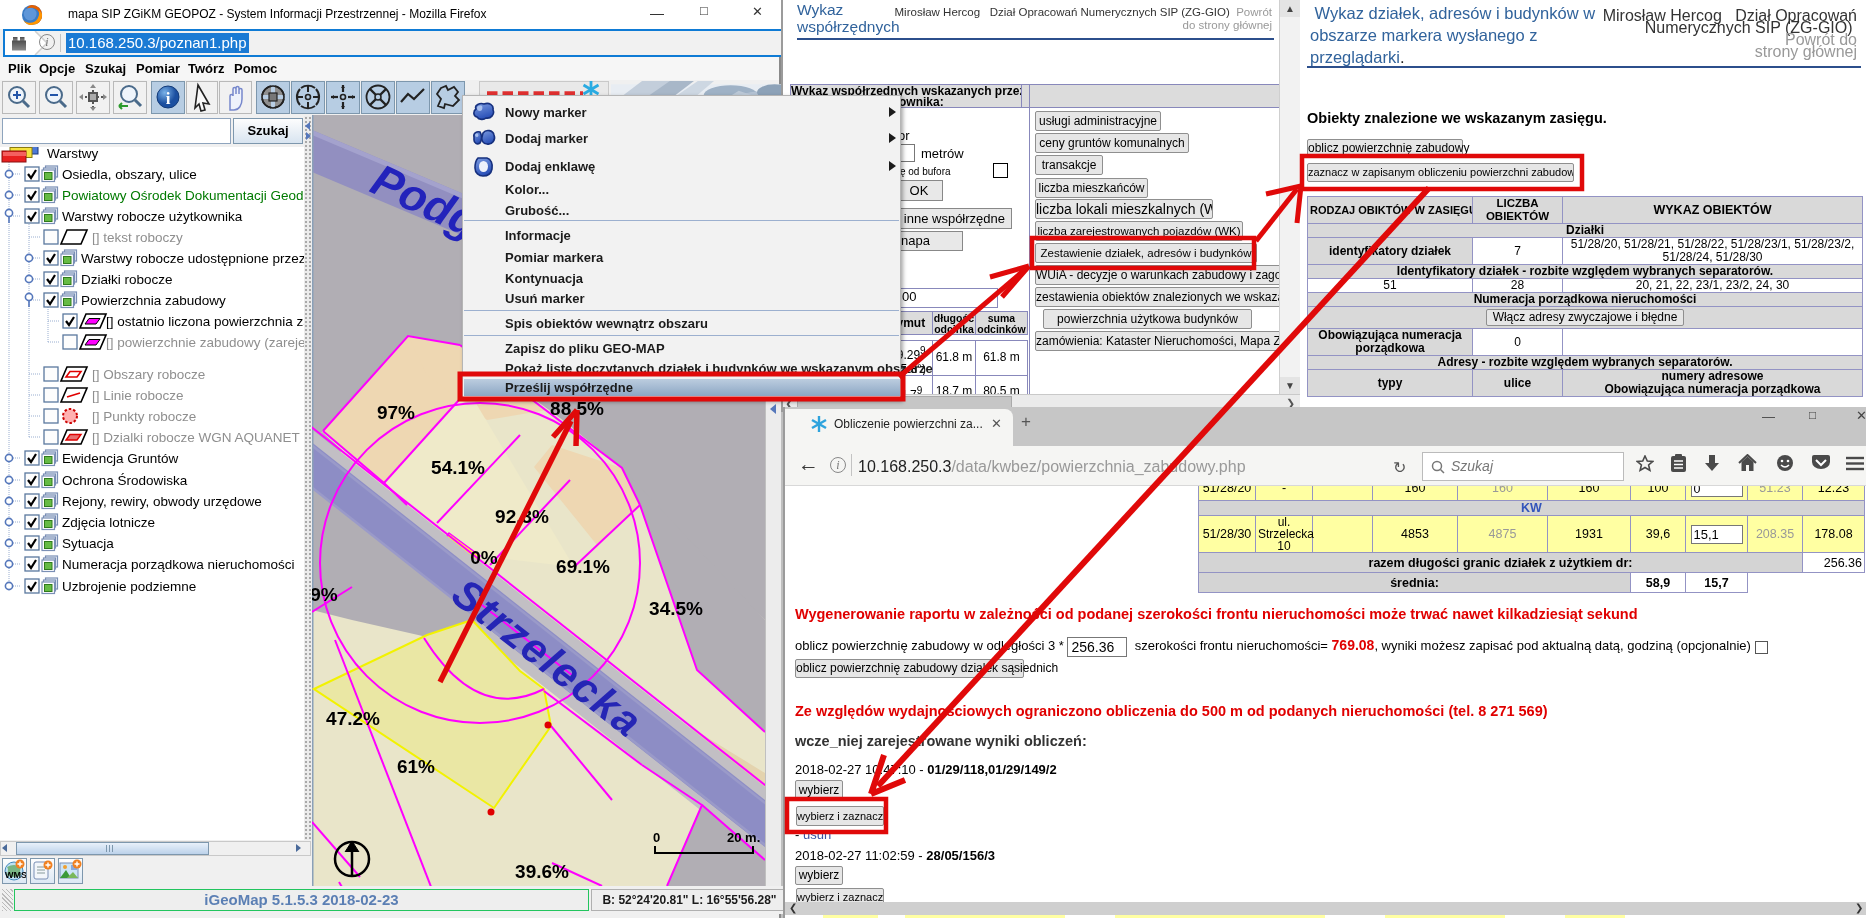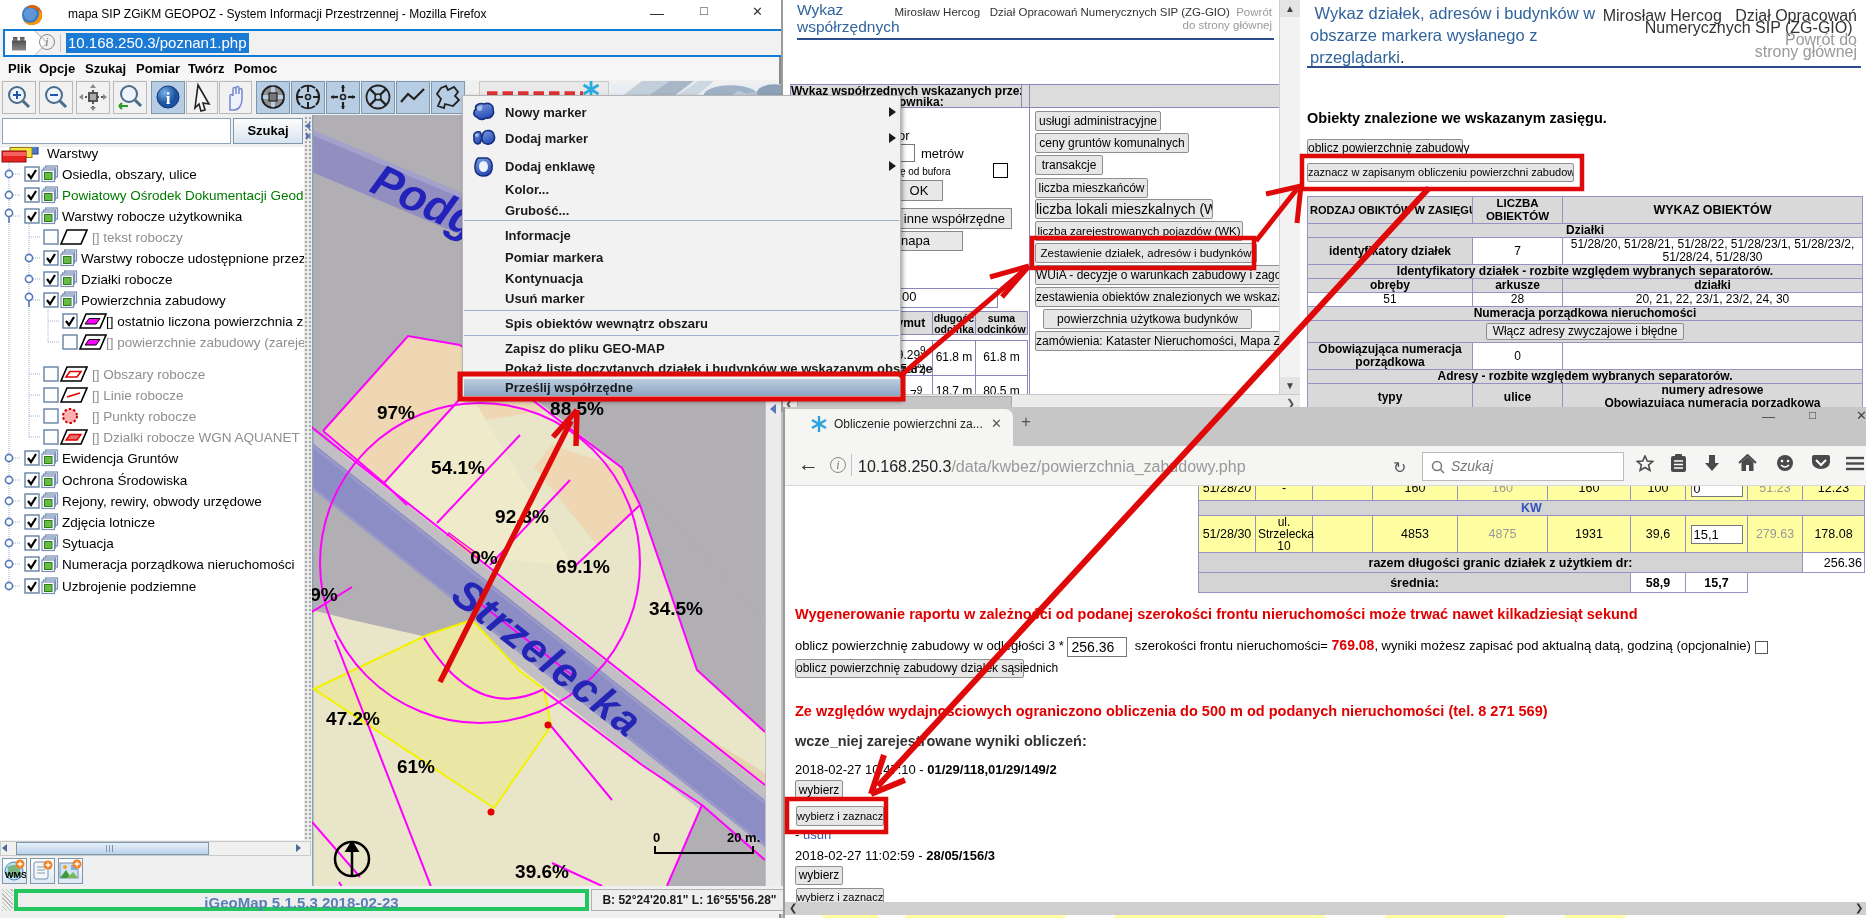--- a/index.html
+++ b/index.html
@@ -16,21 +16,21 @@
 #ltool { left:0; top:80px; width:779px; height:36px; background:#f0f0f0; }
 .tbtn { position:absolute; top:1px; width:34px; height:33px; background:#f1f1f1; border:1px solid #b9b9b9; }
 .tbtn.blue { background:#b7cde3; border:1px solid #7d97ad; }
 #srow { left:0; top:116px; width:311px; height:31px; background:#f0f0f0; }
 #sinput { position:absolute; left:2px; top:2px; width:229px; height:26px; background:#fff; border:1px solid #8ea4bd; }
 #sbtn { position:absolute; left:233px; top:2px; width:70px; height:26px; background:linear-gradient(#fdfdfd,#d8e4f0); border:1px solid #7d97ad; font-size:13px; font-weight:bold; text-align:center; line-height:24px; }
 #splitter { left:304px; top:116px; width:8px; height:724px; background-color:#ececec; background-image:radial-gradient(circle, #a9a9a9 0.8px, transparent 1px); background-size:4px 4px; }
 #lscroll { left:0; top:841px; width:311px; height:15px; background:#f0f0f0; border:1px solid #c9c9c9; }
 #wmsrow { left:0; top:857px; width:311px; height:29px; background:#f0f0f0; }
 #lstatus { left:0; top:886px; width:790px; height:28px; background:#f0f0f0; }
-#field1 { position:absolute; left:14px; top:3px; width:575px; height:22px; background:#eeeeee; border:4px solid #22c55e; text-align:center; font-size:15px; font-weight:bold; color:#5b7fb4; line-height:20px; }
+#field1 { position:absolute; left:14px; top:3px; width:575px; height:22px; background:#eeeeee; border:1px solid #22c55e; text-align:center; font-size:15px; font-weight:bold; color:#5b7fb4; line-height:20px; }
 #field2 { position:absolute; left:591px; top:3px; width:197px; height:22px; background:#eeeeee; border:1px solid #b0b0b0; font-size:12px; font-weight:bold; color:#1a1a1a; line-height:20px; white-space:nowrap; overflow:hidden; text-align:center; }
 #rstrip { left:765px; top:116px; width:16px; height:770px; background:#ececec; border-left:1px solid #c0c0c0; }
 
 #midpanel { left:781px; top:0; width:519px; height:412px; background:#fff; border-left:2px solid #9b9b9b; font-size:13px; }
 
 #rightpanel { left:1300px; top:0; width:566px; height:416px; background:#fff; font-size:13px; }
 
 #botwin { left:783px; top:407px; width:1083px; height:511px; background:#fff; border-left:2px solid #9b9b9b; }
 #bottitle { left:0; top:0; width:1081px; height:39px; background:#c6c6c6; }
 #bottool { left:0; top:39px; width:1081px; height:40px; background:#f5f5f3; border-bottom:1px solid #d8d8d8; }
@@ -653,25 +653,20 @@
     <tr class="g">
           <td colspan="3" class="bold" style="height:13px">Działki</td>
         </tr>
     <tr>
           <td class="g bold">identyfikatory działek</td>
           <td>7</td>
           <td>51/28/20, 51/28/21, 51/28/22, 51/28/23/1, 51/28/23/2, 51/28/24, 51/28/30</td>
         </tr>
     <tr class="g">
           <td colspan="3" class="bold">Identyfikatory działek - rozbite względem wybranych separatorów.</td>
-        </tr>
-    <tr class="g bold">
-          <td>obręby</td>
-          <td>arkusze</td>
-          <td>działki</td>
         </tr>
     <tr>
           <td>51</td>
           <td>28</td>
           <td>20, 21, 22, 23/1, 23/2, 24, 30</td>
         </tr>
     <tr class="g">
           <td colspan="3" class="bold">Numeracja porządkowa nieruchomości</td>
         </tr>
     <tr class="g">
@@ -728,21 +723,21 @@
         </tr>
     <tr>
           <td class="y">51/28/30</td>
           <td class="y" style="font-size:12px;line-height:12px">ul. Strzelecka 10</td>
           <td class="y"></td>
           <td class="y">4853</td>
           <td class="y" style="color:#999">4875</td>
           <td class="y">1931</td>
           <td class="y">39,6</td>
           <td class="y"><span style="display:inline-block;width:52px;background:#fff;border:1px solid #777;text-align:left;padding:1px 2px;font-size:13px">15,1</span></td>
-          <td class="y" style="color:#999">279.63</td>
+          <td class="y" style="color:#999">208.35</td>
           <td class="y">178.08</td>
         </tr>
     <tr>
           <td colspan="9" class="g bold" style="height:17px">razem długości granic działek z użytkiem dr:</td>
           <td style="text-align:right">256.36</td>
         </tr>
     <tr>
           <td colspan="6" class="g bold" style="height:17px">średnia:</td>
           <td class="bold">58,9</td>
           <td class="bold">15,7</td>

